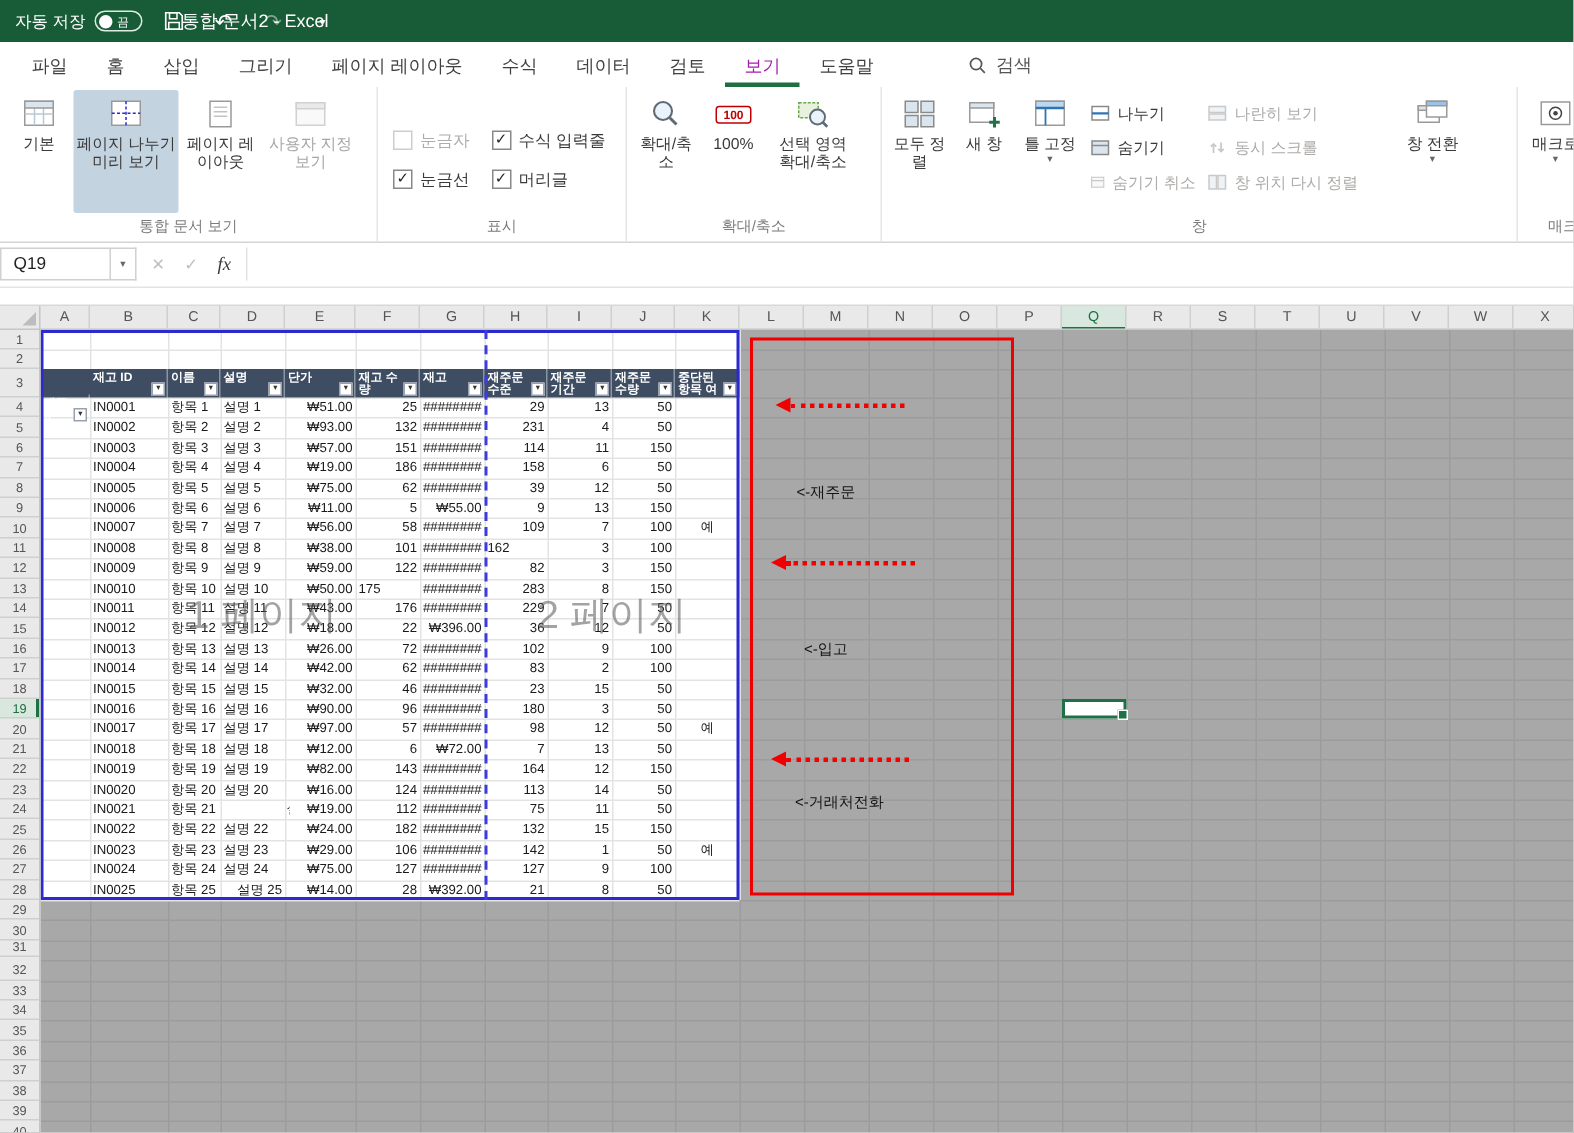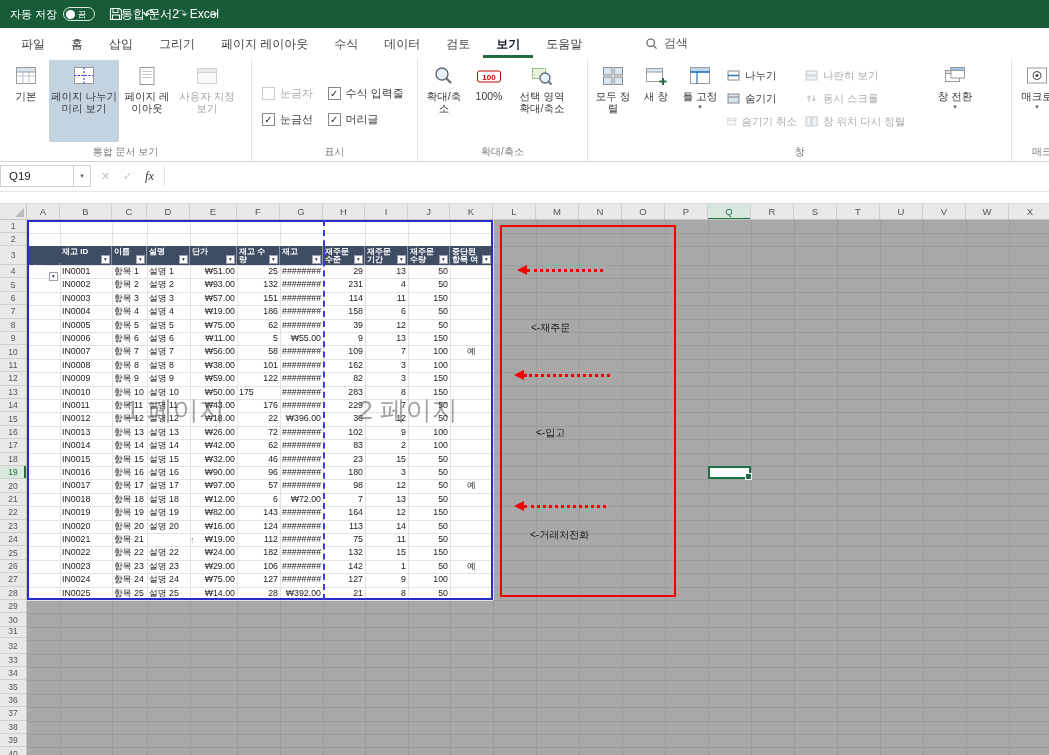--- a/index.html
+++ b/index.html
@@ -17,21 +17,21 @@
   .tb-ic { width:24px; height:24px; display:flex; align-items:center; justify-content:center;
            font-size:14px; color:#fff; }
   .tb-ic.dim { opacity:.45; }
   .tb-caret { font-size:8px; opacity:.9; }
   .tb-title { position:absolute; left:640; width:320px; text-align:center; font-size:12px; }
 
   
   .menubar { position:absolute; top:28px; left:0; right:0; height:30px; background:#fff;
              display:flex; align-items:stretch; padding-left:8px; }
   .mtab { padding:8px 13px 7px; font-size:12px; color:#404040; }
-  .mtab.active { color:#0f172a; font-weight:bold; box-shadow:inset 0 -3px 0 #1e6e41; }
+  .mtab.active { color:#a21caf; font-weight:normal; box-shadow:inset 0 -3px 0 #1e6e41; }
   .search { position:absolute; left:645px; top:0; height:30px; display:flex; align-items:center;
             gap:6px; font-size:12px; color:#555; }
 
   
   .ribbon { position:absolute; top:58px; left:0; right:0; height:104px; background:#fff;
             border-bottom:1px solid #d4d4d4; display:flex; overflow:hidden; }
   .rgroup { height:100%; display:flex; flex-direction:column; border-right:1px solid #e5e5e5; flex:0 0 auto; }
   .rg-body { flex:1; display:flex; align-items:stretch; padding:2px 3px; overflow:hidden; }
   .rg-label { height:17px; line-height:15px; font-size:10px; color:#7b7b7b; text-align:center;
               white-space:nowrap; overflow:hidden; }
@@ -647,21 +647,21 @@
       <div class="cell" style="left: 296px; top: 125.4px; width: 42px; height: 13.4px; text-align: right;">109</div>
       <div class="cell" style="left: 338px; top: 125.4px; width: 43px; height: 13.4px; text-align: right;">7</div>
       <div class="cell" style="left: 381px; top: 125.4px; width: 42px; height: 13.4px; text-align: right;">100</div>
       <div class="cell" style="left: 423px; top: 125.4px; width: 43px; height: 13.4px; text-align: center;">예</div>
       <div class="cell" style="left: 33px; top: 138.8px; width: 52px; height: 13.4px; text-align: left;">IN0008</div>
       <div class="cell" style="left: 85px; top: 138.8px; width: 35px; height: 13.4px; text-align: left;">항목 8</div>
       <div class="cell" style="left: 120px; top: 138.8px; width: 43px; height: 13.4px; text-align: left;">설명 8</div>
       <div class="cell" style="left: 163px; top: 138.8px; width: 47px; height: 13.4px; text-align: right;">₩38.00</div>
       <div class="cell" style="left: 210px; top: 138.8px; width: 43px; height: 13.4px; text-align: right;">101</div>
       <div class="cell" style="left: 253px; top: 138.8px; width: 43px; height: 13.4px; text-align: right;">########</div>
-      <div class="cell" style="left: 296px; top: 138.8px; width: 42px; height: 13.4px; text-align: right;">162</div>
+      <div class="cell" style="left: 296px; top: 138.8px; width: 42px; height: 13.4px; text-align: left;">162</div>
       <div class="cell" style="left: 338px; top: 138.8px; width: 43px; height: 13.4px; text-align: right;">3</div>
       <div class="cell" style="left: 381px; top: 138.8px; width: 42px; height: 13.4px; text-align: right;">100</div>
       <div class="cell" style="left: 33px; top: 152.2px; width: 52px; height: 13.4px; text-align: left;">IN0009</div>
       <div class="cell" style="left: 85px; top: 152.2px; width: 35px; height: 13.4px; text-align: left;">항목 9</div>
       <div class="cell" style="left: 120px; top: 152.2px; width: 43px; height: 13.4px; text-align: left;">설명 9</div>
       <div class="cell" style="left: 163px; top: 152.2px; width: 47px; height: 13.4px; text-align: right;">₩59.00</div>
       <div class="cell" style="left: 210px; top: 152.2px; width: 43px; height: 13.4px; text-align: right;">122</div>
       <div class="cell" style="left: 253px; top: 152.2px; width: 43px; height: 13.4px; text-align: right;">########</div>
       <div class="cell" style="left: 296px; top: 152.2px; width: 42px; height: 13.4px; text-align: right;">82</div>
       <div class="cell" style="left: 338px; top: 152.2px; width: 43px; height: 13.4px; text-align: right;">3</div>
@@ -798,21 +798,21 @@
       <div class="cell" style="left: 85px; top: 353.2px; width: 35px; height: 13.4px; text-align: left;">항목 24</div>
       <div class="cell" style="left: 120px; top: 353.2px; width: 43px; height: 13.4px; text-align: left;">설명 24</div>
       <div class="cell" style="left: 163px; top: 353.2px; width: 47px; height: 13.4px; text-align: right;">₩75.00</div>
       <div class="cell" style="left: 210px; top: 353.2px; width: 43px; height: 13.4px; text-align: right;">127</div>
       <div class="cell" style="left: 253px; top: 353.2px; width: 43px; height: 13.4px; text-align: right;">########</div>
       <div class="cell" style="left: 296px; top: 353.2px; width: 42px; height: 13.4px; text-align: right;">127</div>
       <div class="cell" style="left: 338px; top: 353.2px; width: 43px; height: 13.4px; text-align: right;">9</div>
       <div class="cell" style="left: 381px; top: 353.2px; width: 42px; height: 13.4px; text-align: right;">100</div>
       <div class="cell" style="left: 33px; top: 366.6px; width: 52px; height: 13.4px; text-align: left;">IN0025</div>
       <div class="cell" style="left: 85px; top: 366.6px; width: 35px; height: 13.4px; text-align: left;">항목 25</div>
-      <div class="cell" style="left: 120px; top: 366.6px; width: 43px; height: 18px; text-align: left;">설명 25</div>
+      <div class="cell" style="left: 120px; top: 366.6px; width: 43px; height: 18px; text-align: right;">설명 25</div>
       <div class="cell" style="left: 163px; top: 366.6px; width: 47px; height: 13.4px; text-align: right;">₩14.00</div>
       <div class="cell" style="left: 210px; top: 366.6px; width: 43px; height: 13.4px; text-align: right;">28</div>
       <div class="cell" style="left: 253px; top: 366.6px; width: 43px; height: 13.4px; text-align: right;">₩392.00</div>
       <div class="cell" style="left: 296px; top: 366.6px; width: 42px; height: 13.4px; text-align: right;">21</div>
       <div class="cell" style="left: 338px; top: 366.6px; width: 43px; height: 13.4px; text-align: right;">8</div>
       <div class="cell" style="left: 381px; top: 366.6px; width: 42px; height: 13.4px; text-align: right;">50</div>
     </div>
   </div>
 
 </body></html>

